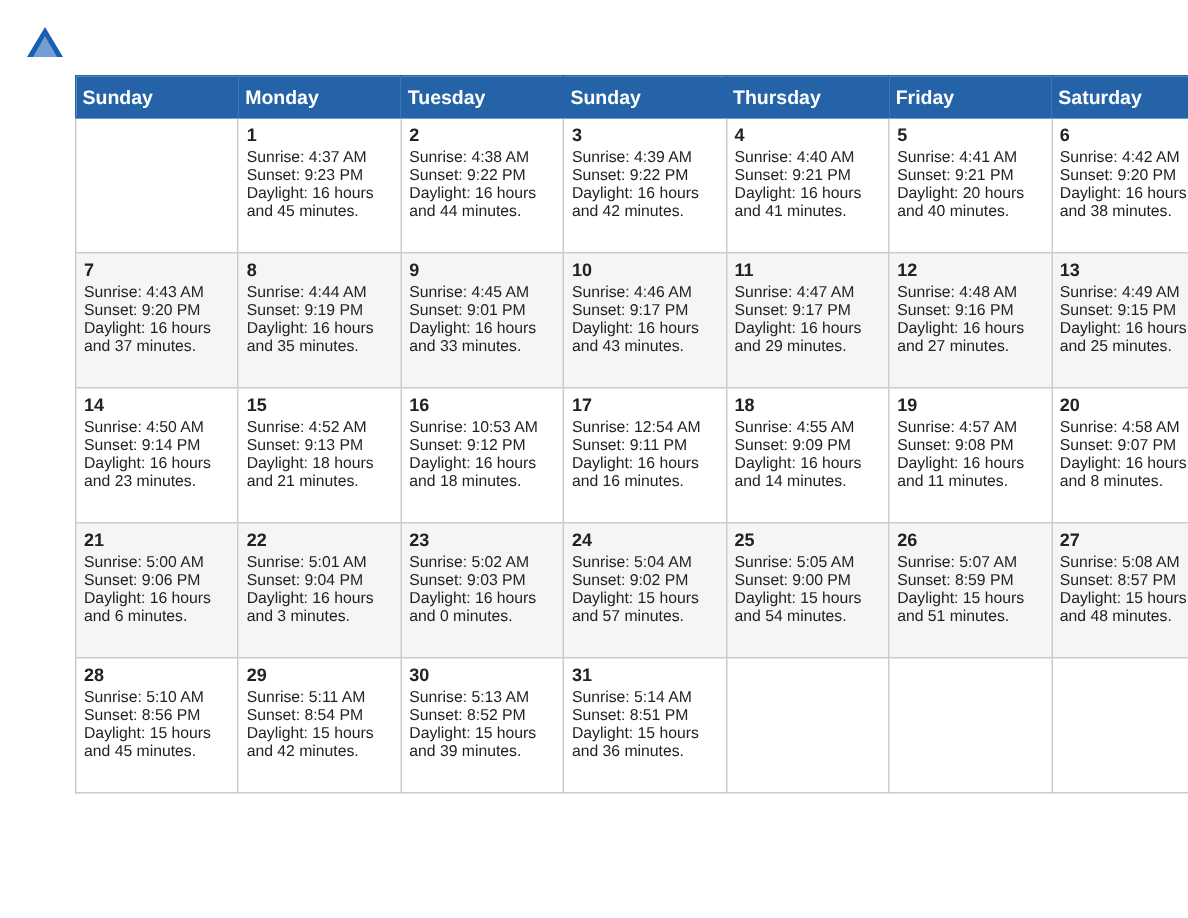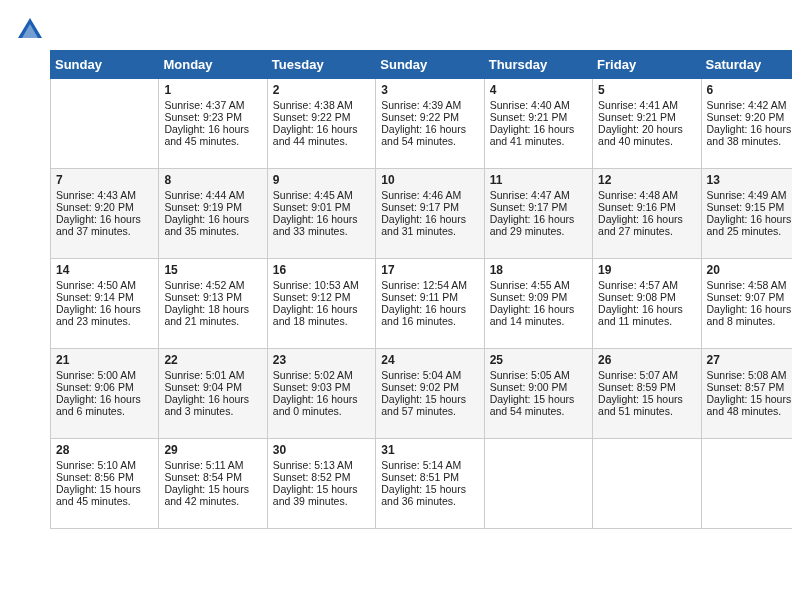--- a/index.html
+++ b/index.html
@@ -136,21 +136,21 @@
         <td>
           <span class="day-number">2</span>
           <div>Sunrise: 4:38 AM</div>
           <div>Sunset: 9:22 PM</div>
           <div>Daylight: 16 hours and 44 minutes.</div>
         </td>
         <td>
           <span class="day-number">3</span>
           <div>Sunrise: 4:39 AM</div>
           <div>Sunset: 9:22 PM</div>
-          <div>Daylight: 16 hours and 54 minutes.</div>
+          <div>Daylight: 16 hours and 42 minutes.</div>
         </td>
         <td>
           <span class="day-number">4</span>
           <div>Sunrise: 4:40 AM</div>
           <div>Sunset: 9:21 PM</div>
           <div>Daylight: 16 hours and 41 minutes.</div>
         </td>
         <td>
           <span class="day-number">5</span>
           <div>Sunrise: 4:41 AM</div>
@@ -180,21 +180,21 @@
         <td>
           <span class="day-number">9</span>
           <div>Sunrise: 4:45 AM</div>
           <div>Sunset: 9:01 PM</div>
           <div>Daylight: 16 hours and 33 minutes.</div>
         </td>
         <td>
           <span class="day-number">10</span>
           <div>Sunrise: 4:46 AM</div>
           <div>Sunset: 9:17 PM</div>
-          <div>Daylight: 16 hours and 31 minutes.</div>
+          <div>Daylight: 16 hours and 43 minutes.</div>
         </td>
         <td>
           <span class="day-number">11</span>
           <div>Sunrise: 4:47 AM</div>
           <div>Sunset: 9:17 PM</div>
           <div>Daylight: 16 hours and 29 minutes.</div>
         </td>
         <td>
           <span class="day-number">12</span>
           <div>Sunrise: 4:48 AM</div>

